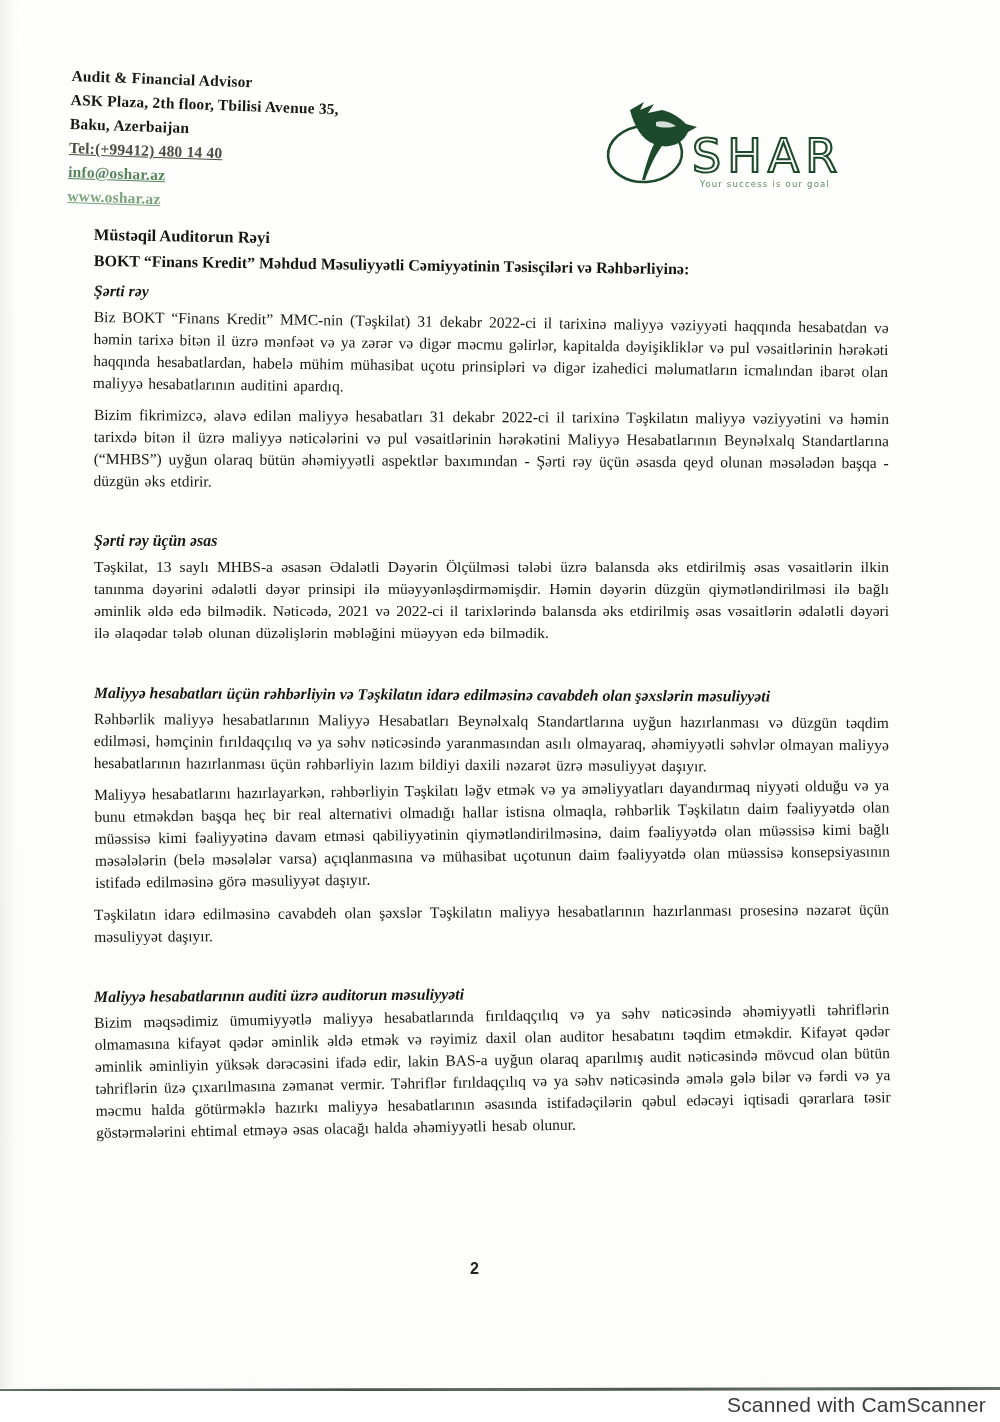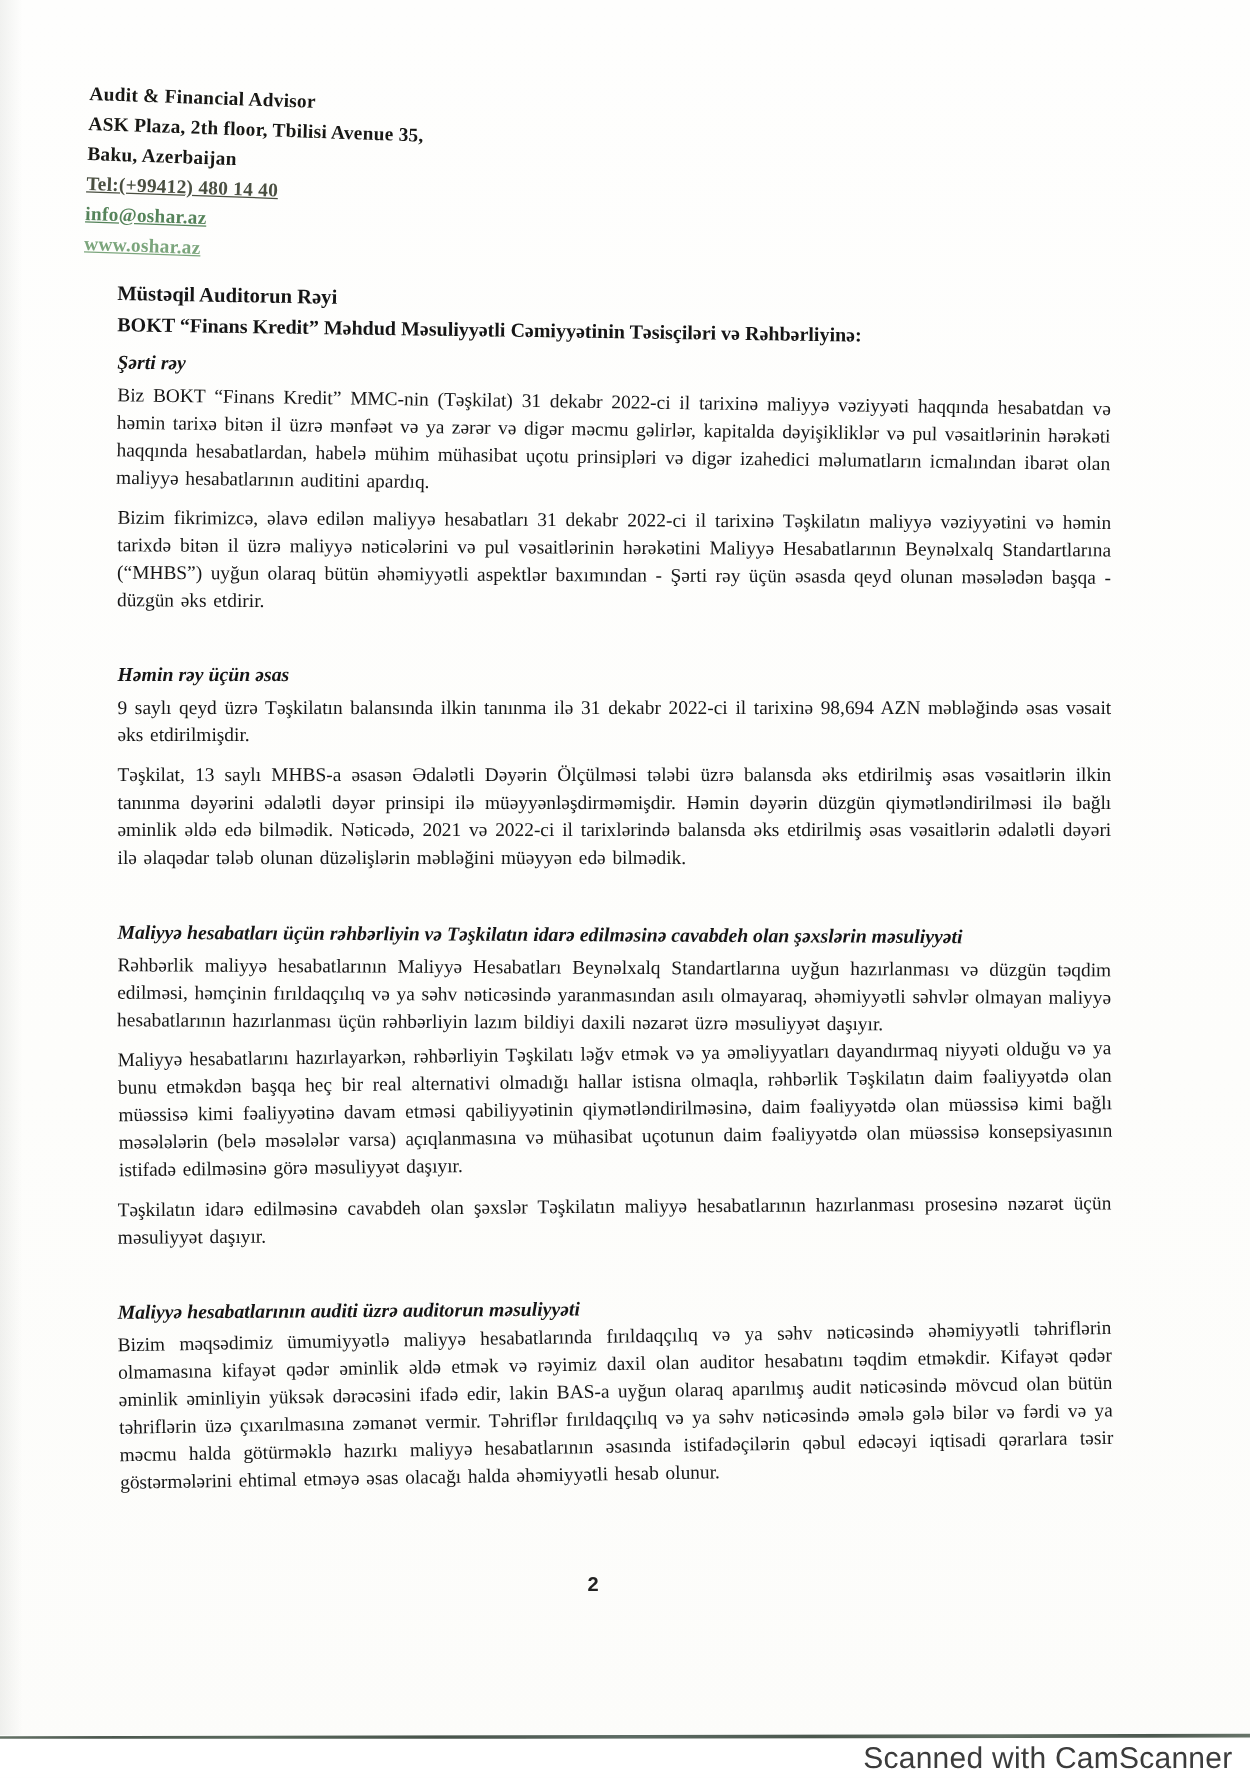--- a/index.html
+++ b/index.html
@@ -66,21 +66,21 @@
     transform: rotate(-0.12deg);
     opacity: .85;
   }
   .footer-strip {
     position: absolute; left: 0; top: 1391px; width: 1000px; height: 31px;
     background: #ffffff;
   }
   .camscanner {
     position: absolute; right: 14px; top: 1393px;
     font-family: "Liberation Sans", sans-serif;
-    font-size: 24px; color: #3c3c3c; letter-spacing: .2px;
+    font-size: 21px; color: #3c3c3c; letter-spacing: .2px;
   }
   
   .edge-shade {
     position: absolute; left: 0; top: 0; width: 18px; height: 1388px;
     background: linear-gradient(90deg, rgba(120,125,118,.10), rgba(255,255,255,0));
     pointer-events: none;
   }
 </style>
 </head>
 <body>
@@ -90,33 +90,54 @@
 
   <div class="letterhead">
     <div class="line">Audit &amp; Financial Advisor</div>
     <div class="line">ASK Plaza, 2th floor, Tbilisi Avenue 35,</div>
     <div class="line">Baku, Azerbaijan</div>
     <div class="line contact tel">Tel:(+99412) 480 14 40</div>
     <div class="line contact email">info@oshar.az</div>
     <div class="line contact web">www.oshar.az</div>
   </div>
 
+  <div class="logo">
+    <svg viewBox="0 0 260 110" xmlns="http://www.w3.org/2000/svg">
+
+      <g>
+        <ellipse cx="45" cy="66" rx="37" ry="28" fill="none" stroke="#1c4a2a" stroke-width="2.6" transform="rotate(-4 45 66)"></ellipse>
+      </g>
+
+      <g>
+        <path d="M30 22 L44 14 L40 22 L54 16 L48 25 L62 22
+                 C72 24 80 30 86 36 L97 39 L88 44
+                 C84 54 72 60 62 58
+                 C56 66 50 78 45 92 L42 92
+                 C46 76 50 64 54 56
+                 C42 52 34 38 30 22 Z" fill="#1c4a2a"></path>
+        <path d="M56 34 C62 32 70 34 76 38 C70 40 62 40 56 38 Z" fill="#f4f8f4" opacity=".85"></path>
+      </g>
+
+      <text x="92" y="84" font-family="DejaVu Sans, sans-serif" font-size="46" font-weight="400" letter-spacing="6" fill="none" stroke="#1c4a2a" stroke-width="2.1">SHAR</text>
+
+      <text x="100" y="99" font-family="DejaVu Sans, sans-serif" font-size="8.5" fill="#5d8b62" letter-spacing="1.2">Your success is our goal</text>
+    </svg>
+  </div>
 
   <div class="doc">
     <div class="doc-title">Müstəqil Auditorun Rəyi</div>
     <div class="addressee">BOKT “Finans Kredit” Məhdud Məsuliyyətli Cəmiyyətinin Təsisçiləri və Rəhbərliyinə:</div>
 
     <div class="sec-head tilt-p05" style="margin-top:2px">Şərti rəy</div>
     <p class="para tilt-p08">Biz BOKT “Finans Kredit” MMC-nin (Təşkilat) 31 dekabr 2022-ci il tarixinə maliyyə vəziyyəti haqqında hesabatdan və həmin tarixə bitən il üzrə mənfəət və ya zərər və digər məcmu gəlirlər, kapitalda dəyişikliklər və pul vəsaitlərinin hərəkəti haqqında hesabatlardan, habelə mühim mühasibat uçotu prinsipləri və digər izahedici məlumatların icmalından ibarət olan maliyyə hesabatlarının auditini apardıq.</p>
     <p class="para tilt-p03">Bizim fikrimizcə, əlavə edilən maliyyə hesabatları 31 dekabr 2022-ci il tarixinə Təşkilatın maliyyə vəziyyətini və həmin tarixdə bitən il üzrə maliyyə nəticələrini və pul vəsaitlərinin hərəkətini Maliyyə Hesabatlarının Beynəlxalq Standartlarına (“MHBS”) uyğun olaraq bütün əhəmiyyətli aspektlər baxımından - Şərti rəy üçün əsasda qeyd olunan məsələdən başqa -  düzgün əks etdirir.</p>
 
     <div class="gap-lg"></div>
 
-    <div class="sec-head tilt-0">Həmin rəy üçün əsas</div>
-    <p class="para tilt-0">9 saylı qeyd üzrə Təşkilatın balansında ilkin tanınma ilə 31 dekabr 2022-ci il tarixinə 98,694 AZN məbləğində əsas vəsait əks etdirilmişdir.</p>
+    <div class="sec-head tilt-0">Şərti rəy üçün əsas</div>
     <p class="para tilt-0">Təşkilat, 13 saylı MHBS-a əsasən Ədalətli Dəyərin Ölçülməsi tələbi üzrə balansda əks etdirilmiş əsas vəsaitlərin ilkin tanınma dəyərini ədalətli dəyər prinsipi ilə müəyyənləşdirməmişdir. Həmin dəyərin düzgün qiymətləndirilməsi ilə bağlı əminlik əldə edə bilmədik. Nəticədə, 2021 və 2022-ci il tarixlərində balansda əks etdirilmiş əsas vəsaitlərin ədalətli dəyəri ilə əlaqədar tələb olunan düzəlişlərin məbləğini müəyyən edə bilmədik.</p>
 
     <div class="gap-lg"></div>
 
     <div class="sec-head tilt-p03">Maliyyə hesabatları üçün rəhbərliyin və Təşkilatın idarə edilməsinə cavabdeh olan şəxslərin məsuliyyəti</div>
     <p class="para tilt-p03">Rəhbərlik maliyyə hesabatlarının Maliyyə Hesabatları Beynəlxalq Standartlarına uyğun hazırlanması və düzgün təqdim edilməsi, həmçinin fırıldaqçılıq və ya səhv nəticəsində yaranmasından asılı olmayaraq, əhəmiyyətli səhvlər olmayan maliyyə hesabatlarının hazırlanması üçün rəhbərliyin lazım bildiyi daxili nəzarət üzrə məsuliyyət daşıyır.</p>
     <p class="para tilt-m07">Maliyyə hesabatlarını hazırlayarkən, rəhbərliyin Təşkilatı ləğv etmək və ya əməliyyatları dayandırmaq niyyəti olduğu və ya bunu etməkdən başqa heç bir real alternativi olmadığı hallar istisna olmaqla, rəhbərlik Təşkilatın  daim fəaliyyətdə olan müəssisə kimi fəaliyyətinə davam etməsi qabiliyyətinin qiymətləndirilməsinə, daim fəaliyyətdə olan müəssisə kimi bağlı məsələlərin (belə məsələlər varsa) açıqlanmasına və mühasibat uçotunun daim fəaliyyətdə olan müəssisə konsepsiyasının istifadə edilməsinə görə məsuliyyət  daşıyır.</p>
     <p class="para tilt-m04">Təşkilatın idarə edilməsinə cavabdeh olan şəxslər Təşkilatın maliyyə hesabatlarının hazırlanması prosesinə nəzarət üçün məsuliyyət daşıyır.</p>
 
     <div class="gap-lg"></div>

